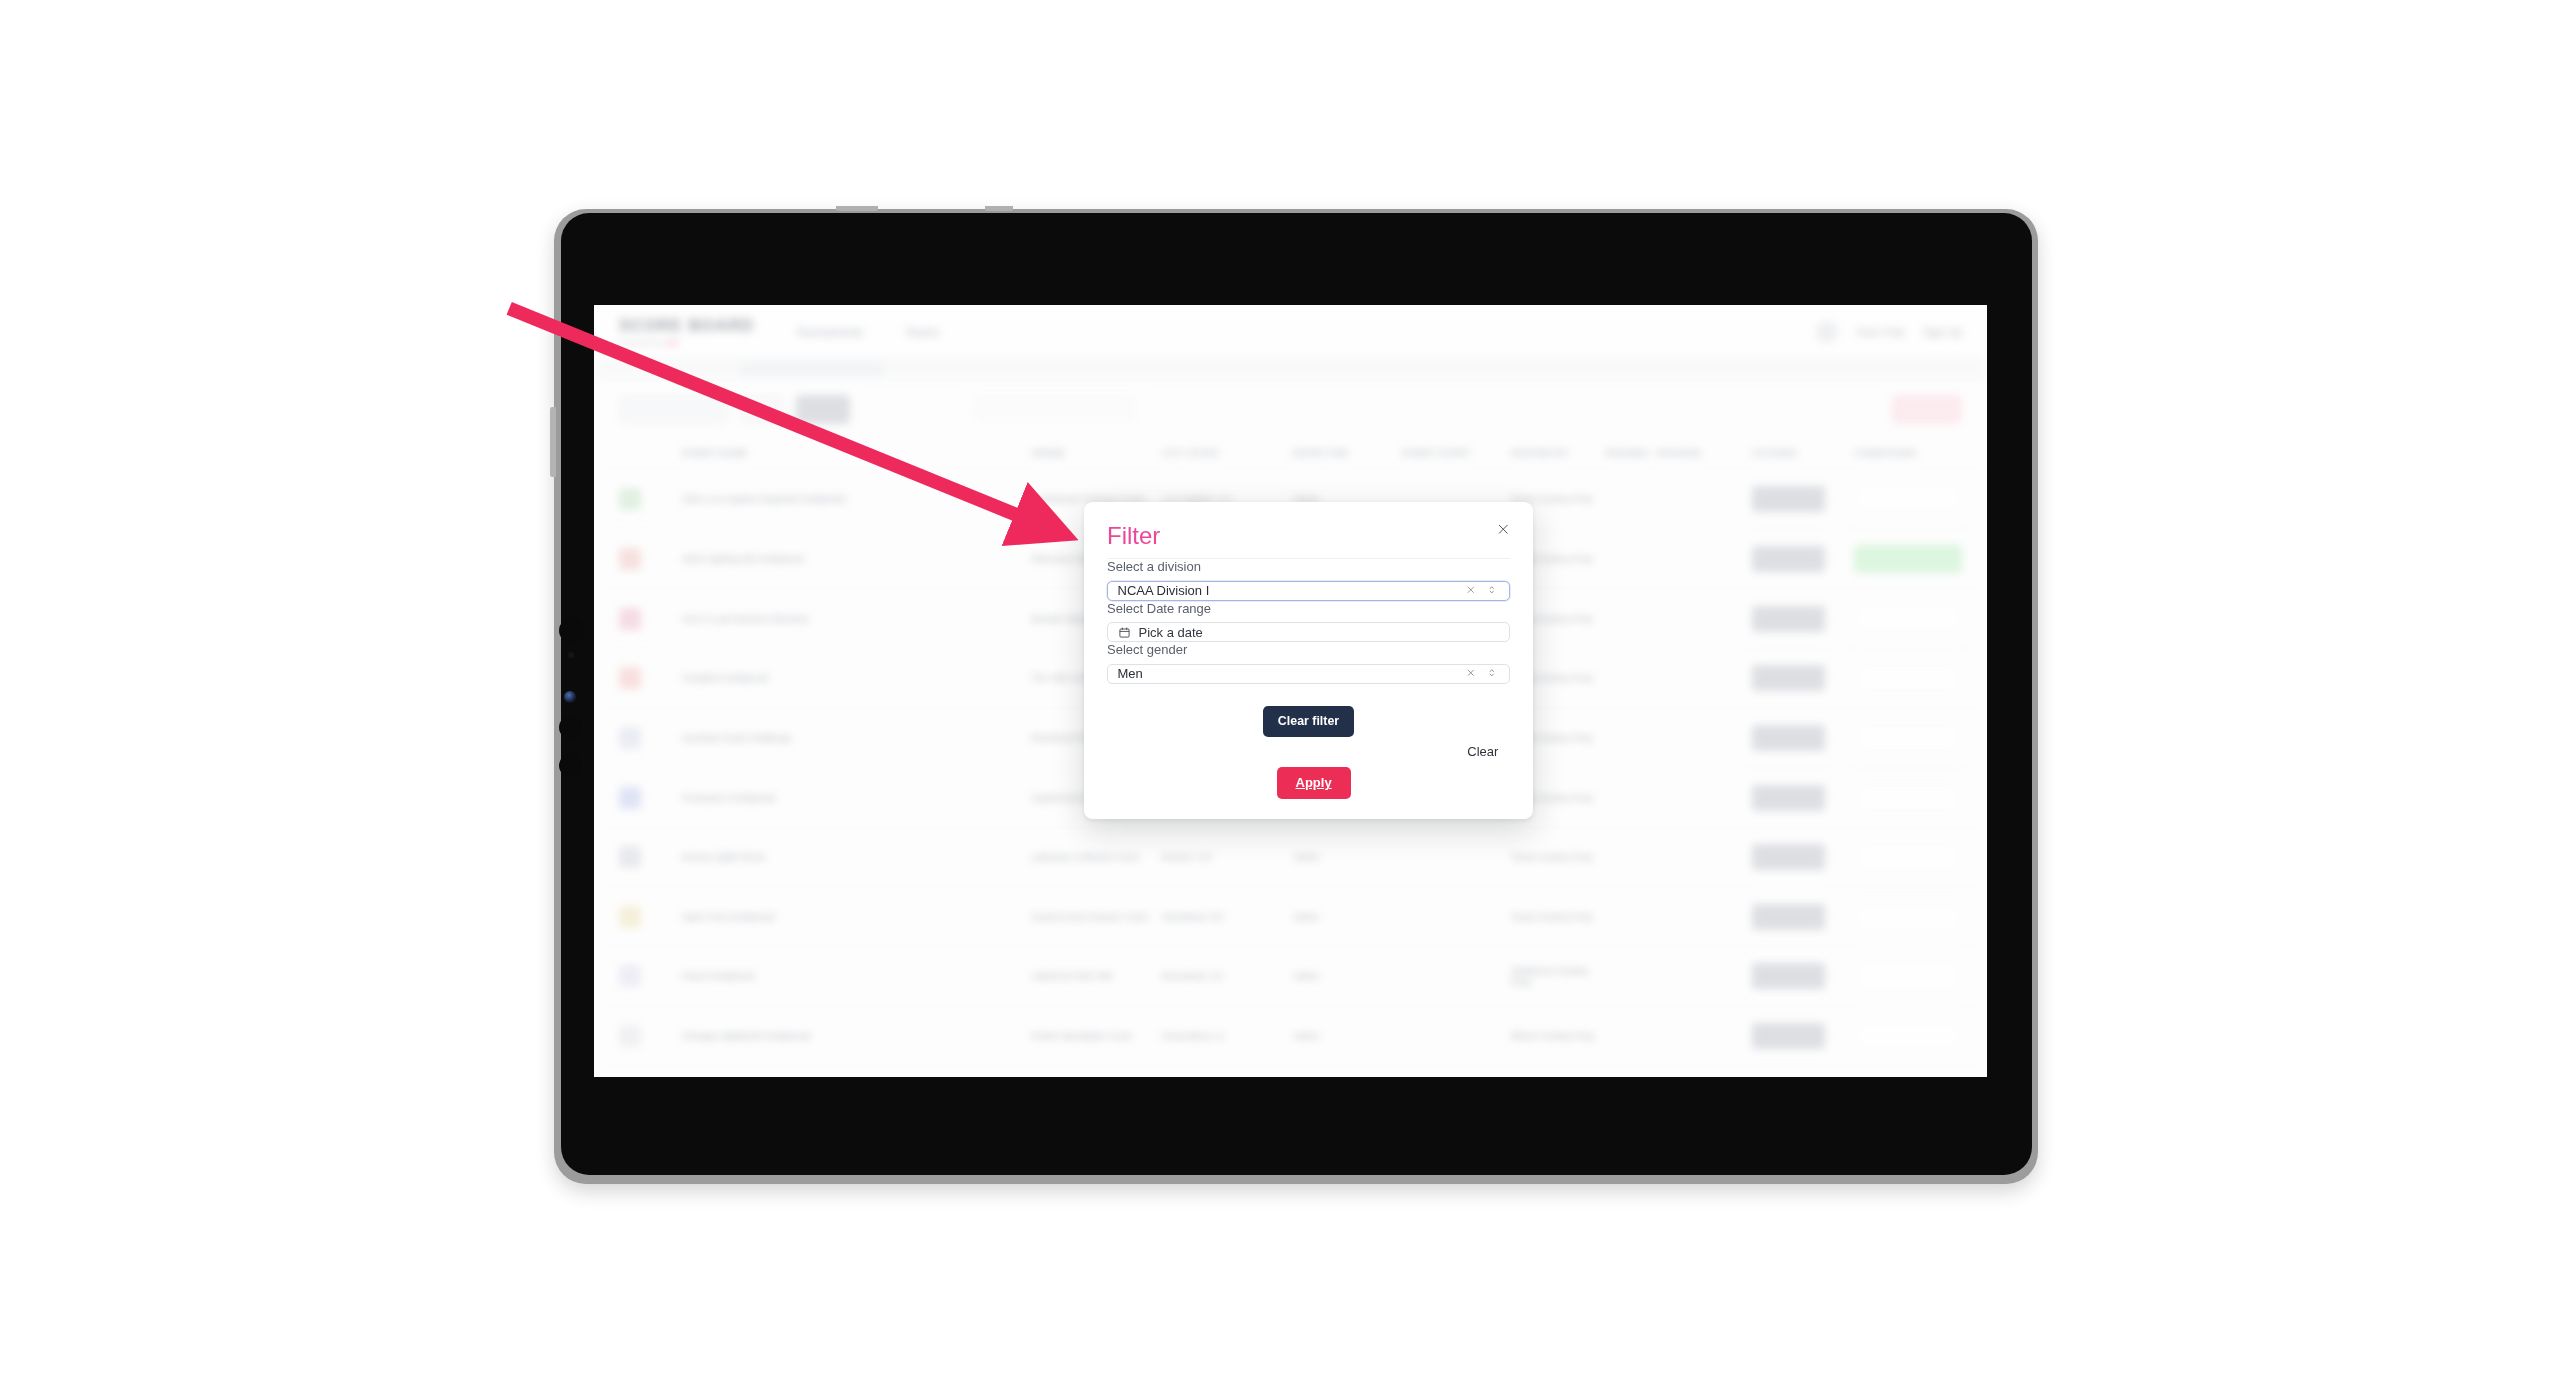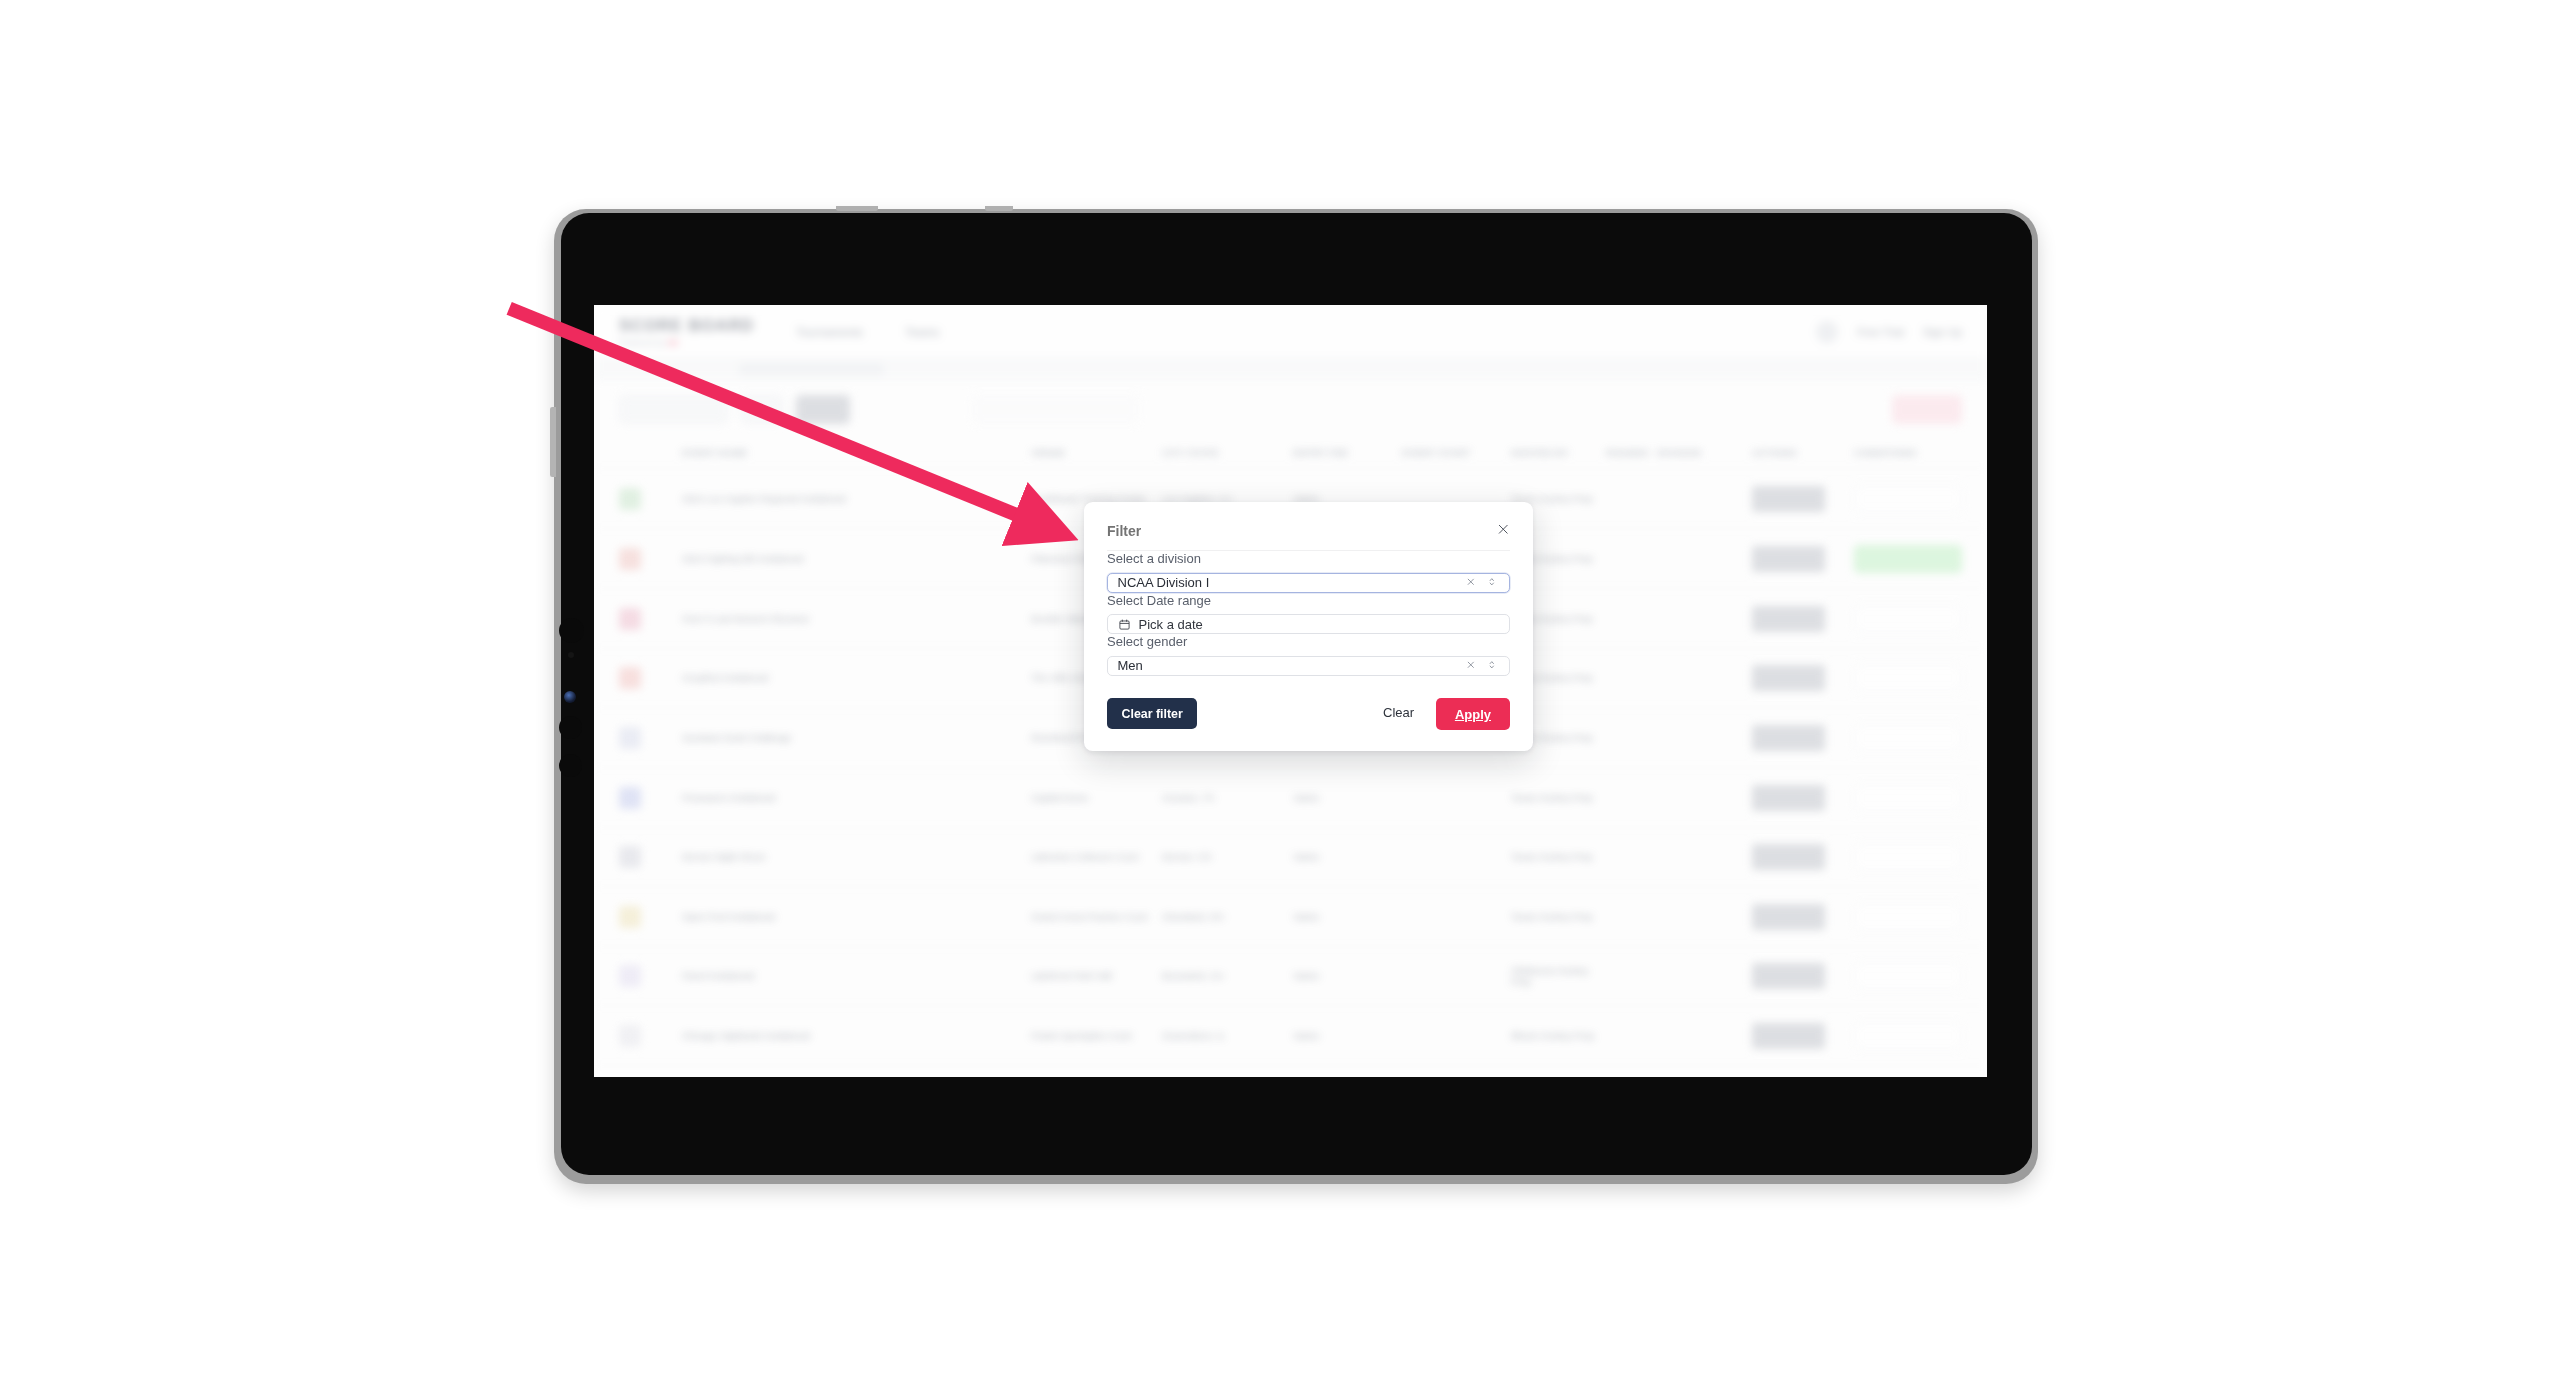--- a/index.html
+++ b/index.html
@@ -138,21 +138,21 @@
     border-radius: 8.7px;
     box-shadow: 0 10.2px 32px rgba(20,24,34,.16), 0 1.5px 5.8px rgba(20,24,34,.08);
     padding: 22px 23px 20.4px 23px;
     position: relative;
   }
   .modal-head {
     display: flex; align-items: flex-start; justify-content: space-between;
     border-bottom: 0.7px solid #f0f0f1;
     padding-bottom: 10.2px;
   }
-  .modal-title { font-size: 14px; font-weight: 700; color: #737373; line-height: 1; }
+  .modal-title { font-size: 24px; font-weight: 400; color: #ec4899; line-height: 1; }
   .close-btn {
     width: 22px; height: 22px; display: flex; align-items: center; justify-content: center;
     cursor: pointer; margin-top: -5.8px; margin-right: -4.4px; background: none; border: none;
   }
   .close-btn svg { width: 14.5px; height: 14.5px; stroke: #4a4f59; stroke-width: 1.6; fill: none; }
 
   .field { }
   .field-label { font-size: 13px; color: #595f6b; margin-bottom: 6.5px; }
   .control {
     height: 20px; border: 0.7px solid #dfe1e6; border-radius: 5.1px;
@@ -161,21 +161,21 @@
   }
   .control.focused { border-color: #a5b4e0; box-shadow: 0 0 0 0.7px rgba(165,180,224,.35); }
   .control .val { flex: 1; }
   .ctrl-icons { display: flex; align-items: center; gap: 9.5px; padding-right: 1.5px; }
   .ctrl-icons svg { width: 11.6px; height: 11.6px; stroke: #6b7280; stroke-width: 1.5; fill: none; }
   .cal-icon { margin-right: 8px; display: flex; align-items: center; }
   .cal-icon svg { width: 13px; height: 13px; stroke: #2f333b; stroke-width: 1.5; fill: none; }
   .placeholder-txt { color: #32363e; }
 
   .modal-actions {
-    margin-top: 22px; display: flex; align-items: flex-start;
+    margin-top: 22px; display: flex; align-items: center; flex-direction: column;
   }
   .btn {
     border: none; border-radius: 5.1px; cursor: pointer;
     font-family: "Liberation Sans", sans-serif;
   }
   .btn-clear {
     background: #22304a; color: #fff; font-size: 12.4px; font-weight: 600;
     padding: 8.7px 14.5px;
   }
   .btn-cancel {

